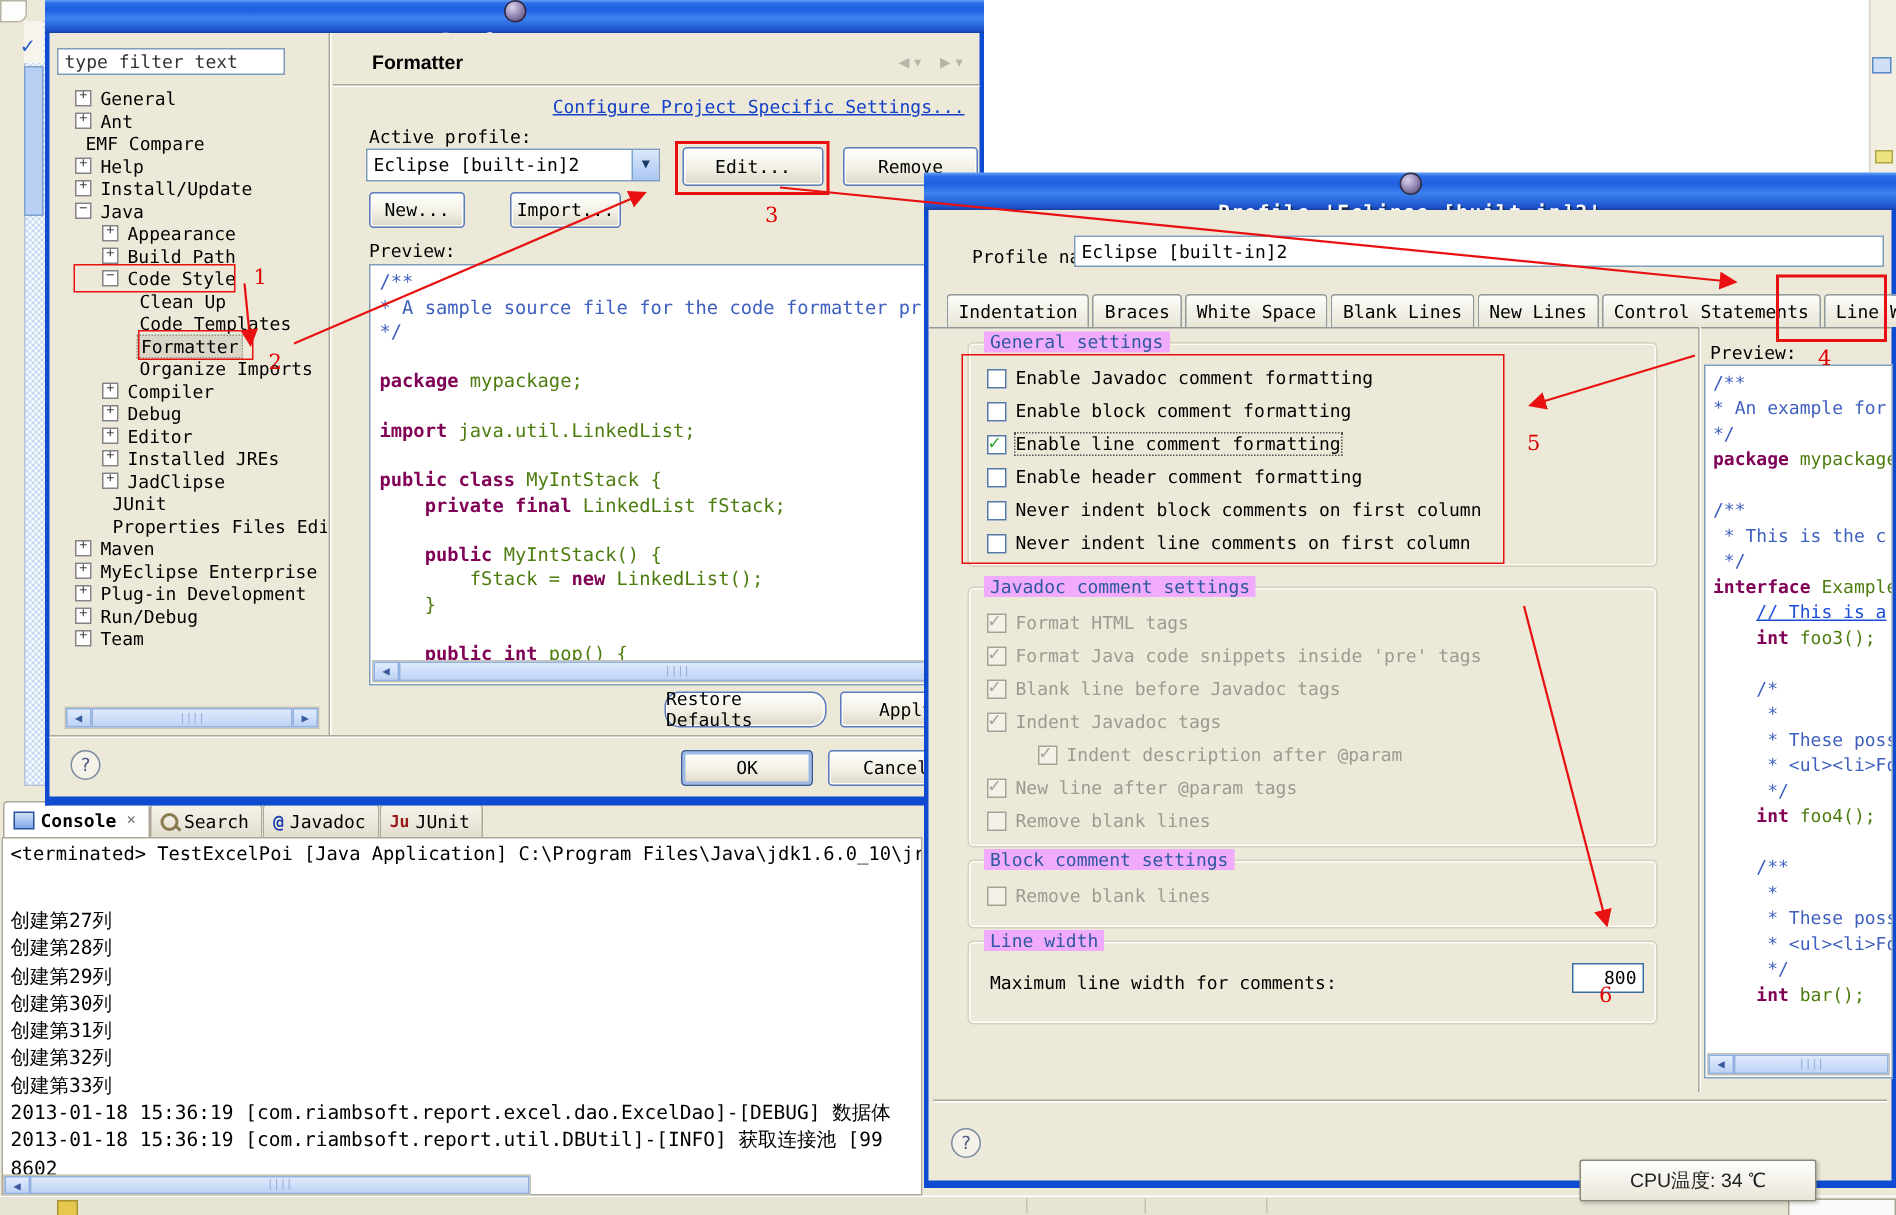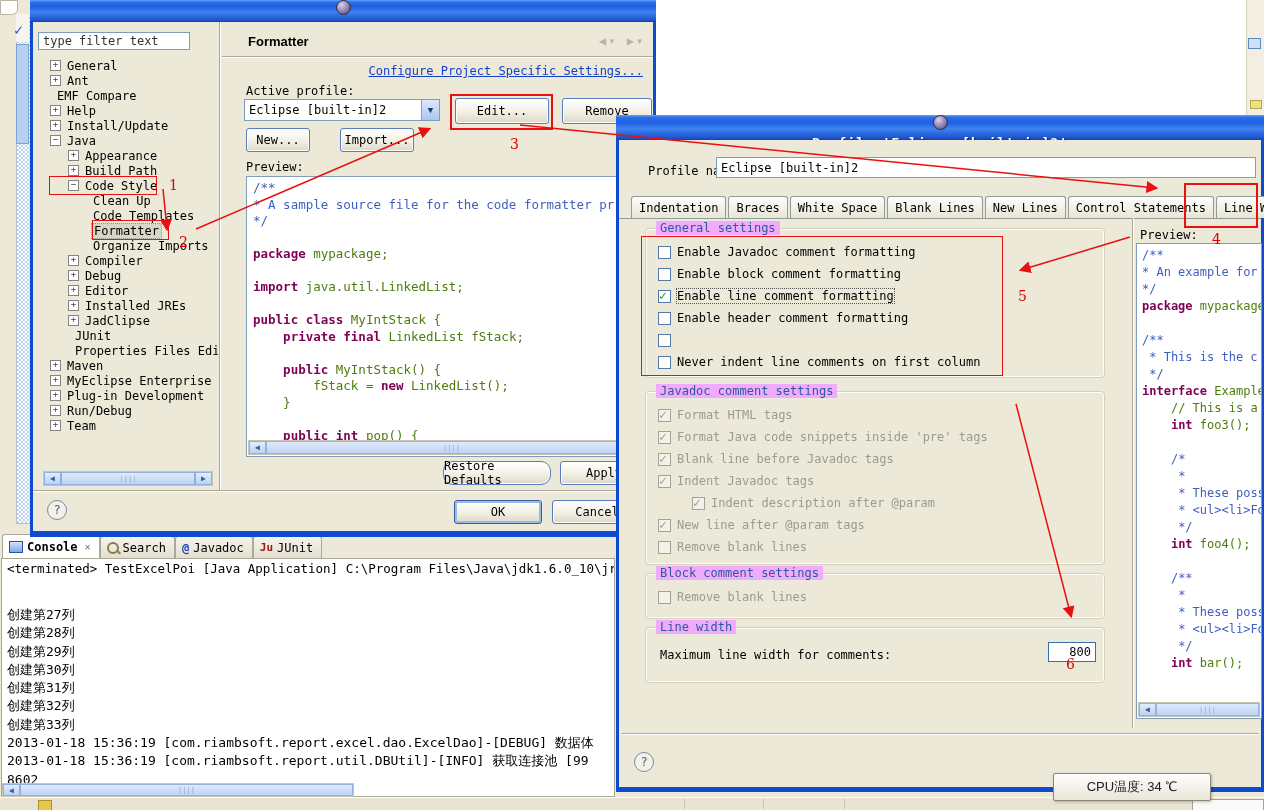--- a/index.html
+++ b/index.html
@@ -74,21 +74,21 @@
   #btn-edit{left:422px;top:76px;width:92px;height:24px;}
   #btn-remove{left:529px;top:76px;width:88px;height:24px;}
   #btn-new{left:213px;top:106px;width:62px;height:22px;}
   #btn-import{left:307px;top:106px;width:72px;height:22px;}
   #lbl-preview{left:213px;top:138px;}
   #prefs-preview{left:213px;top:154px;width:407px;height:281px;background:#fff;border:1px solid #7f9db9;box-sizing:border-box;overflow:hidden;}
   #prefs-code{position:absolute;left:6px;top:3px;right:0;line-height:16.5px;font-size:12.5px;white-space:pre;}
   #prefs-preview .pscroll{position:absolute;left:1px;right:14px;bottom:1px;height:15px;}
   .code .cm{color:#3f5fbf;}
   .code .kw{color:#7f0055;font-weight:bold;}
-  .code .lc{color:#4d7c0f;}
+  .code .lc{color:#1d4ed8;text-decoration:underline;}
   .code .pl{color:#4d7c0f;}
   #btn-restore{left:410px;top:439px;width:106px;height:22px;border-radius:10px;}
   #btn-apply{left:527px;top:439px;width:86px;height:22px;}
   #prefs-hline{left:0;top:468px;width:620px;height:1px;background:#aca899;box-shadow:0 1px 0 #fff;}
   #btn-ok{left:421px;top:478px;width:86px;height:22px;}
   #btn-cancel{left:519px;top:478px;width:88px;height:22px;}
   .helpbtn{width:18px;height:18px;border:1px solid #7a8aa0;border-radius:50%;color:#4a5a80;font-size:12px;
      display:flex;align-items:center;justify-content:center;background:#f4f2e8;}
   #prefs-help{left:14px;top:478px;}
   
@@ -401,20 +401,21 @@
             <div class="cbrow">
               <span class="cb checked"></span>
               <span class="cblabel focus">Enable line comment formatting</span>
             </div>
             <div class="cbrow">
               <span class="cb"></span>
               <span class="cblabel">Enable header comment formatting</span>
             </div>
             <div class="cbrow">
               <span class="cb"></span>
+              <span class="cblabel">Never indent block comments on first column</span>
             </div>
             <div class="cbrow">
               <span class="cb"></span>
               <span class="cblabel">Never indent line comments on first column</span>
             </div>
           </div>
       </div>
       <div class="grp" id="grp-javadoc">
         <span class="gcap">Javadoc comment settings</span>
         <div class="cbcol">

